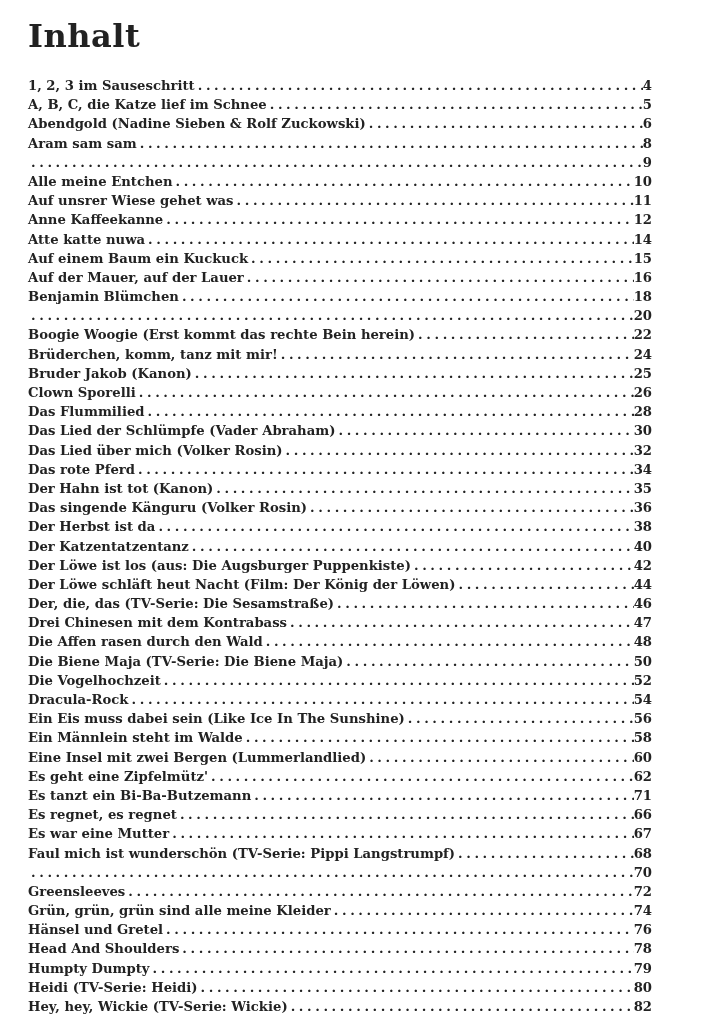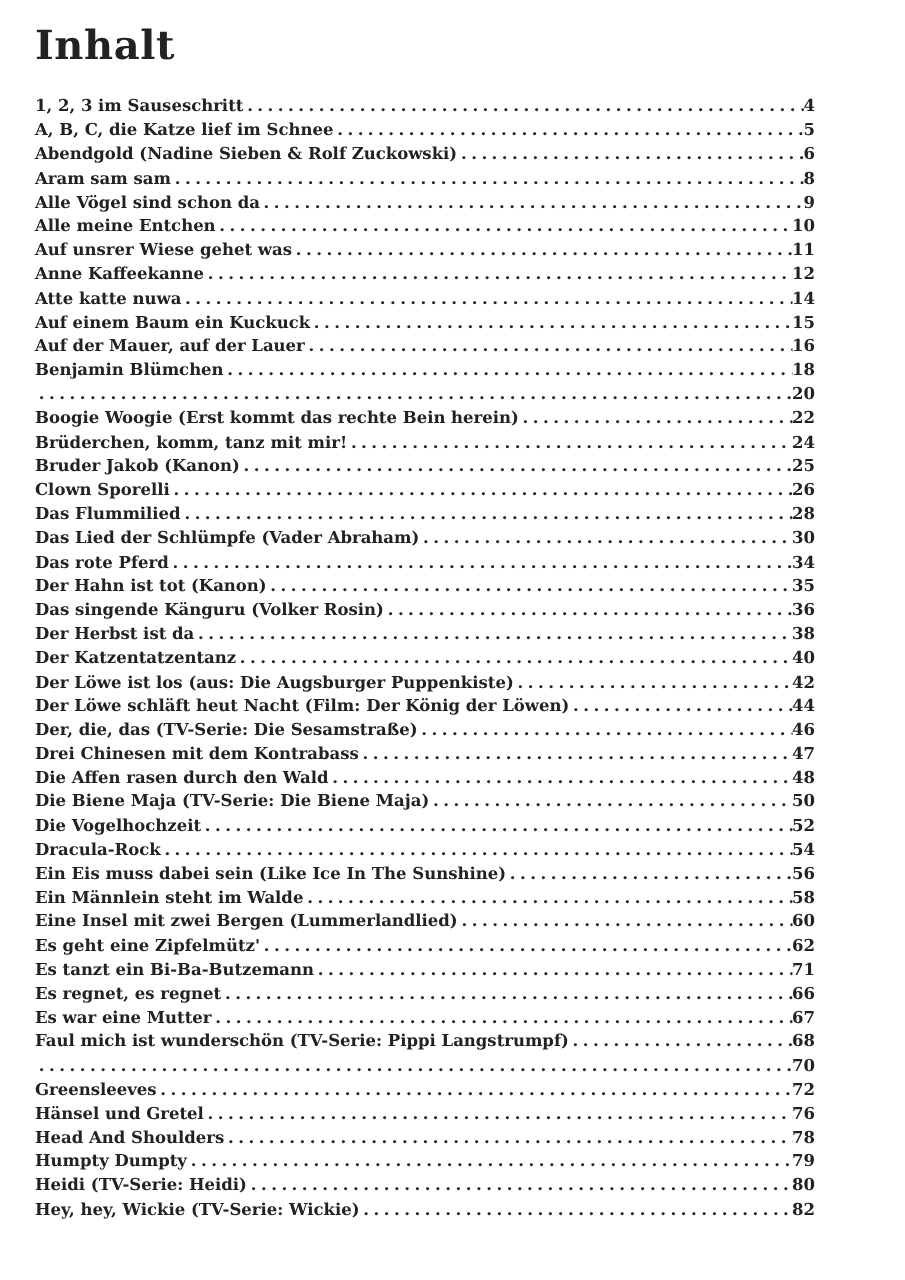--- a/index.html
+++ b/index.html
@@ -75,21 +75,20 @@
     <span class="toc-page">6</span>
   </div>
 
   <div class="toc-row">
     <span class="toc-title">Aram sam sam</span>
     <span class="leader"></span>
     <span class="toc-page">8</span>
   </div>
 
   <div class="toc-row">
-    <span class="toc-title">Alle Vögel sind schon da</span>
     <span class="leader"></span>
     <span class="toc-page">9</span>
   </div>
 
   <div class="toc-row">
     <span class="toc-title">Alle meine Entchen</span>
     <span class="leader"></span>
     <span class="toc-page">10</span>
   </div>
 
@@ -163,20 +162,25 @@
     <span class="leader"></span>
     <span class="toc-page">28</span>
   </div>
 
   <div class="toc-row">
     <span class="toc-title">Das Lied der Schlümpfe (Vader Abraham)</span>
     <span class="leader"></span>
     <span class="toc-page">30</span>
   </div>
 
+  <div class="toc-row">
+    <span class="toc-title">Das Lied über mich (Volker Rosin)</span>
+    <span class="leader"></span>
+    <span class="toc-page">32</span>
+  </div>
 
   <div class="toc-row">
     <span class="toc-title">Das rote Pferd</span>
     <span class="leader"></span>
     <span class="toc-page">34</span>
   </div>
 
   <div class="toc-row">
     <span class="toc-title">Der Hahn ist tot (Kanon)</span>
     <span class="leader"></span>
@@ -301,20 +305,25 @@
     <span class="leader"></span>
     <span class="toc-page">70</span>
   </div>
 
   <div class="toc-row">
     <span class="toc-title">Greensleeves</span>
     <span class="leader"></span>
     <span class="toc-page">72</span>
   </div>
 
+  <div class="toc-row">
+    <span class="toc-title">Grün, grün, grün sind alle meine Kleider</span>
+    <span class="leader"></span>
+    <span class="toc-page">74</span>
+  </div>
 
   <div class="toc-row">
     <span class="toc-title">Hänsel und Gretel</span>
     <span class="leader"></span>
     <span class="toc-page">76</span>
   </div>
 
   <div class="toc-row">
     <span class="toc-title">Head And Shoulders</span>
     <span class="leader"></span>

